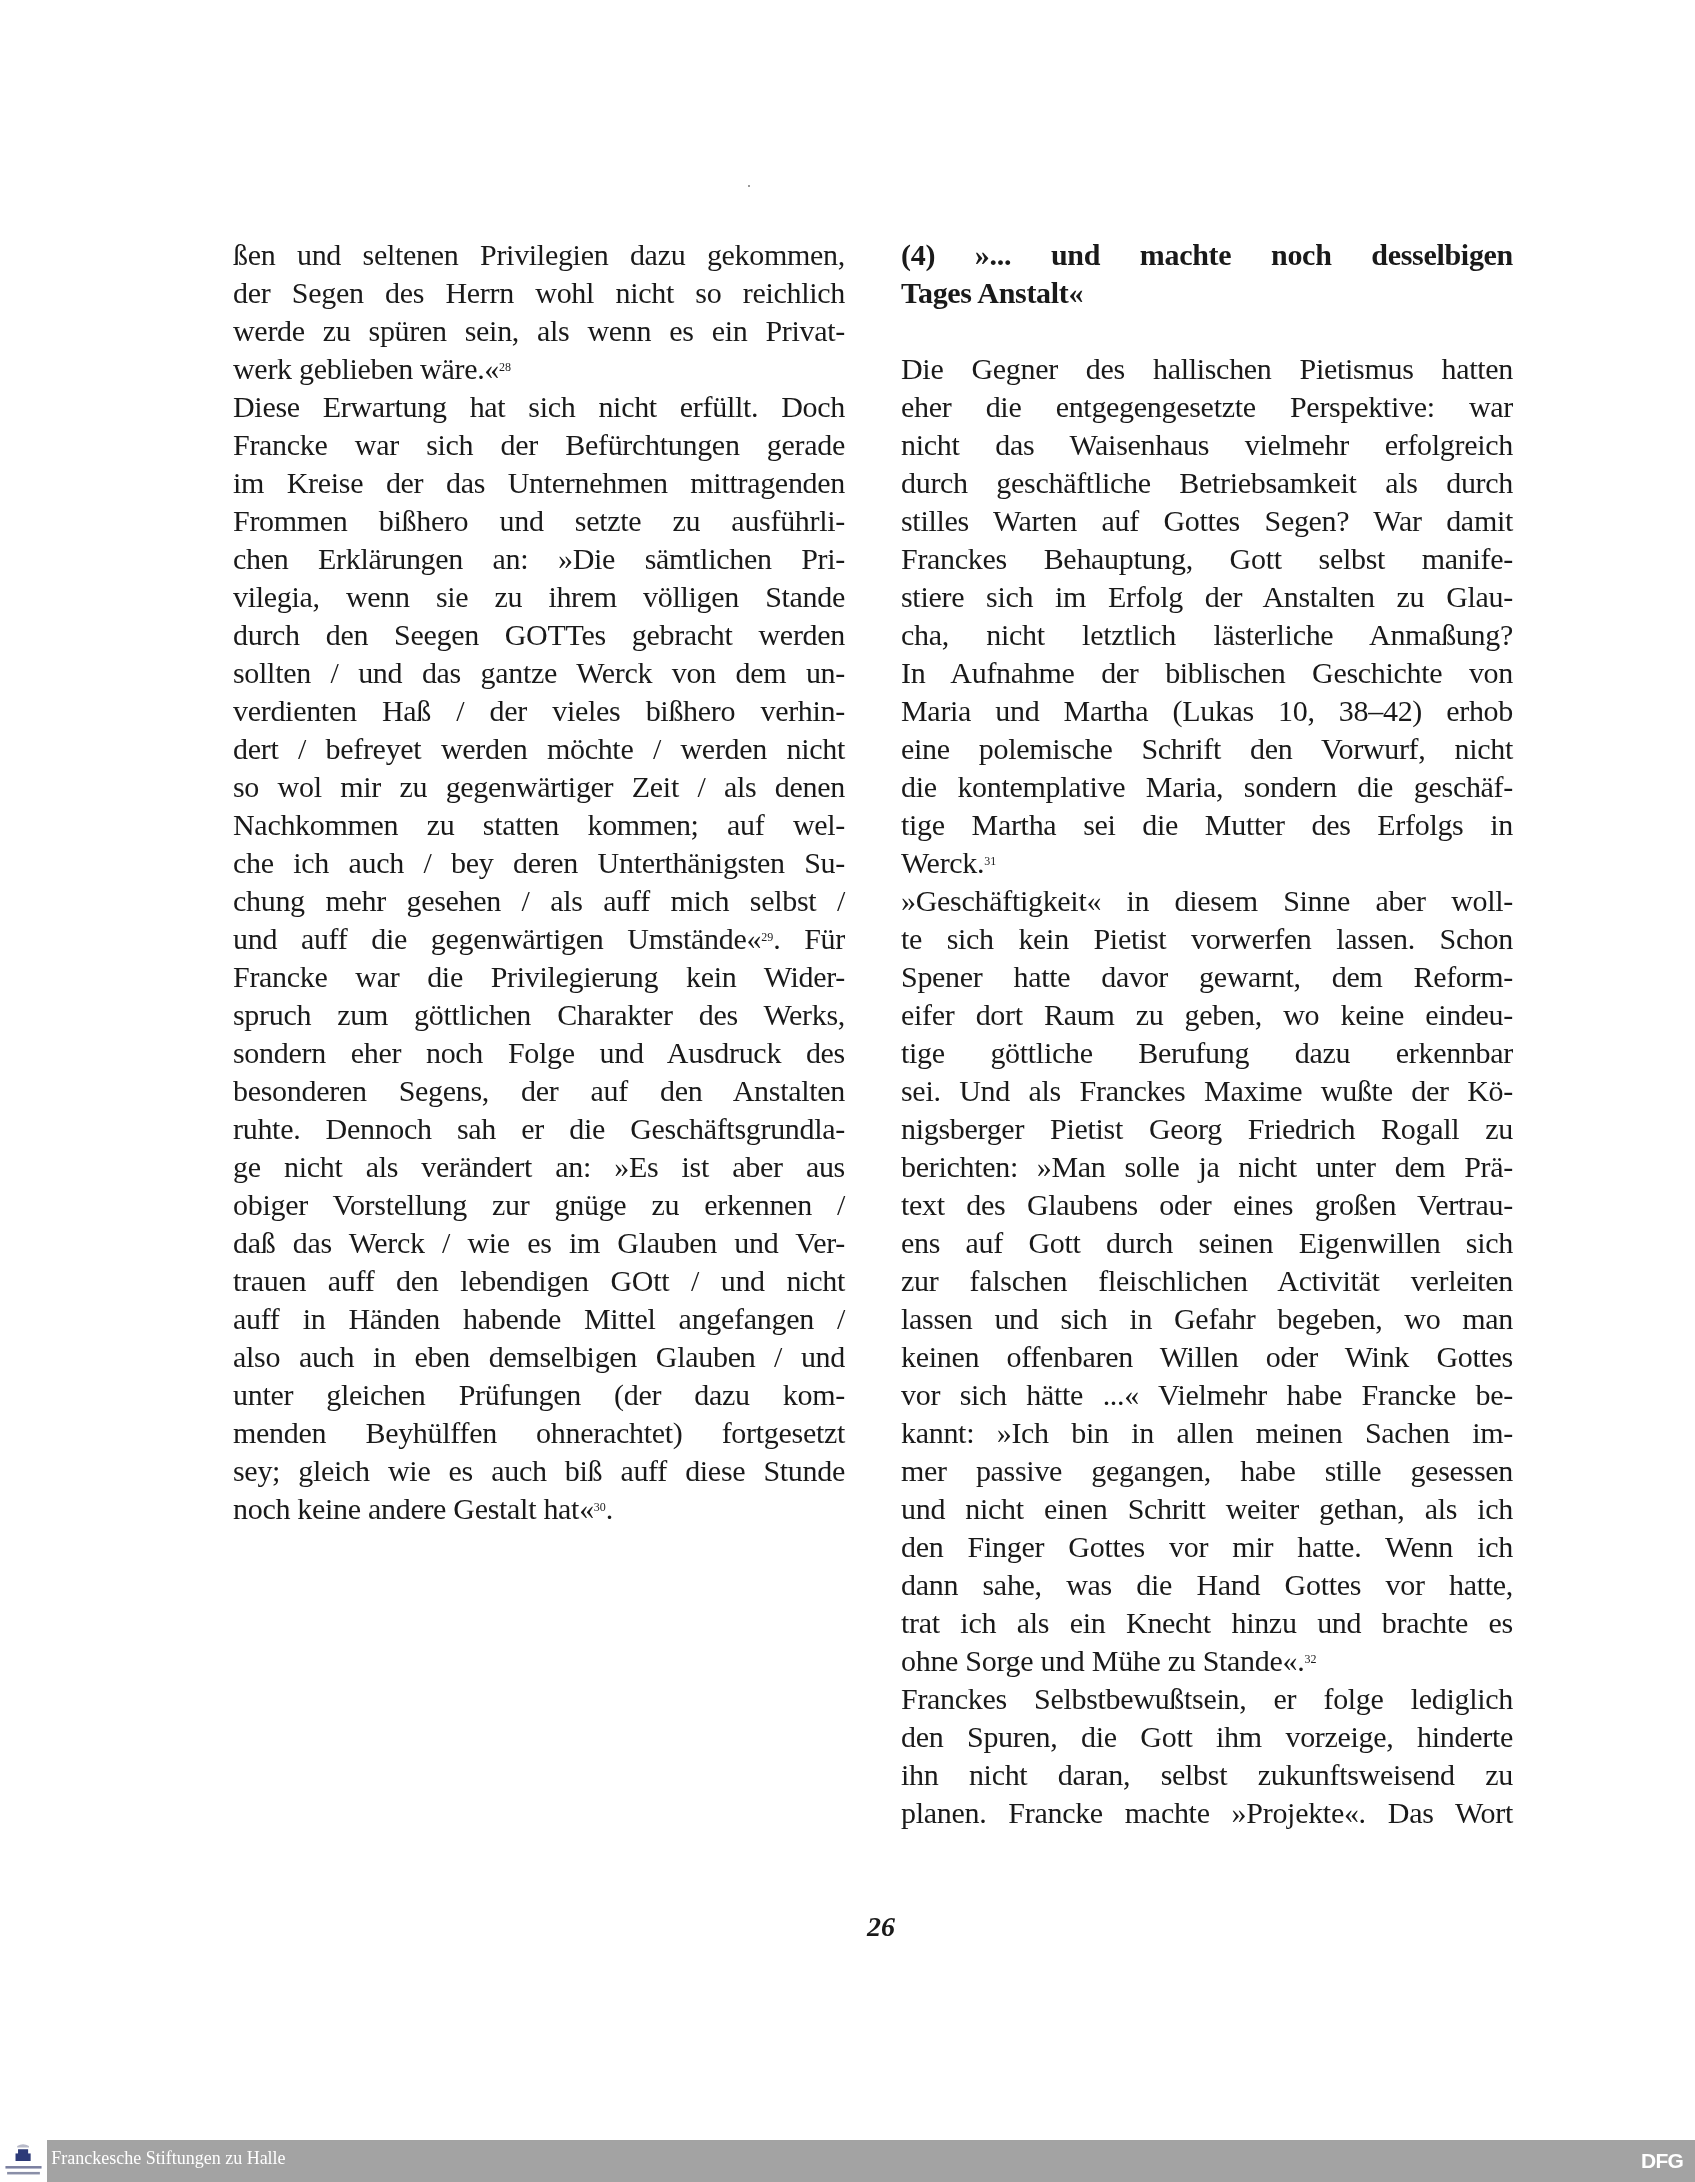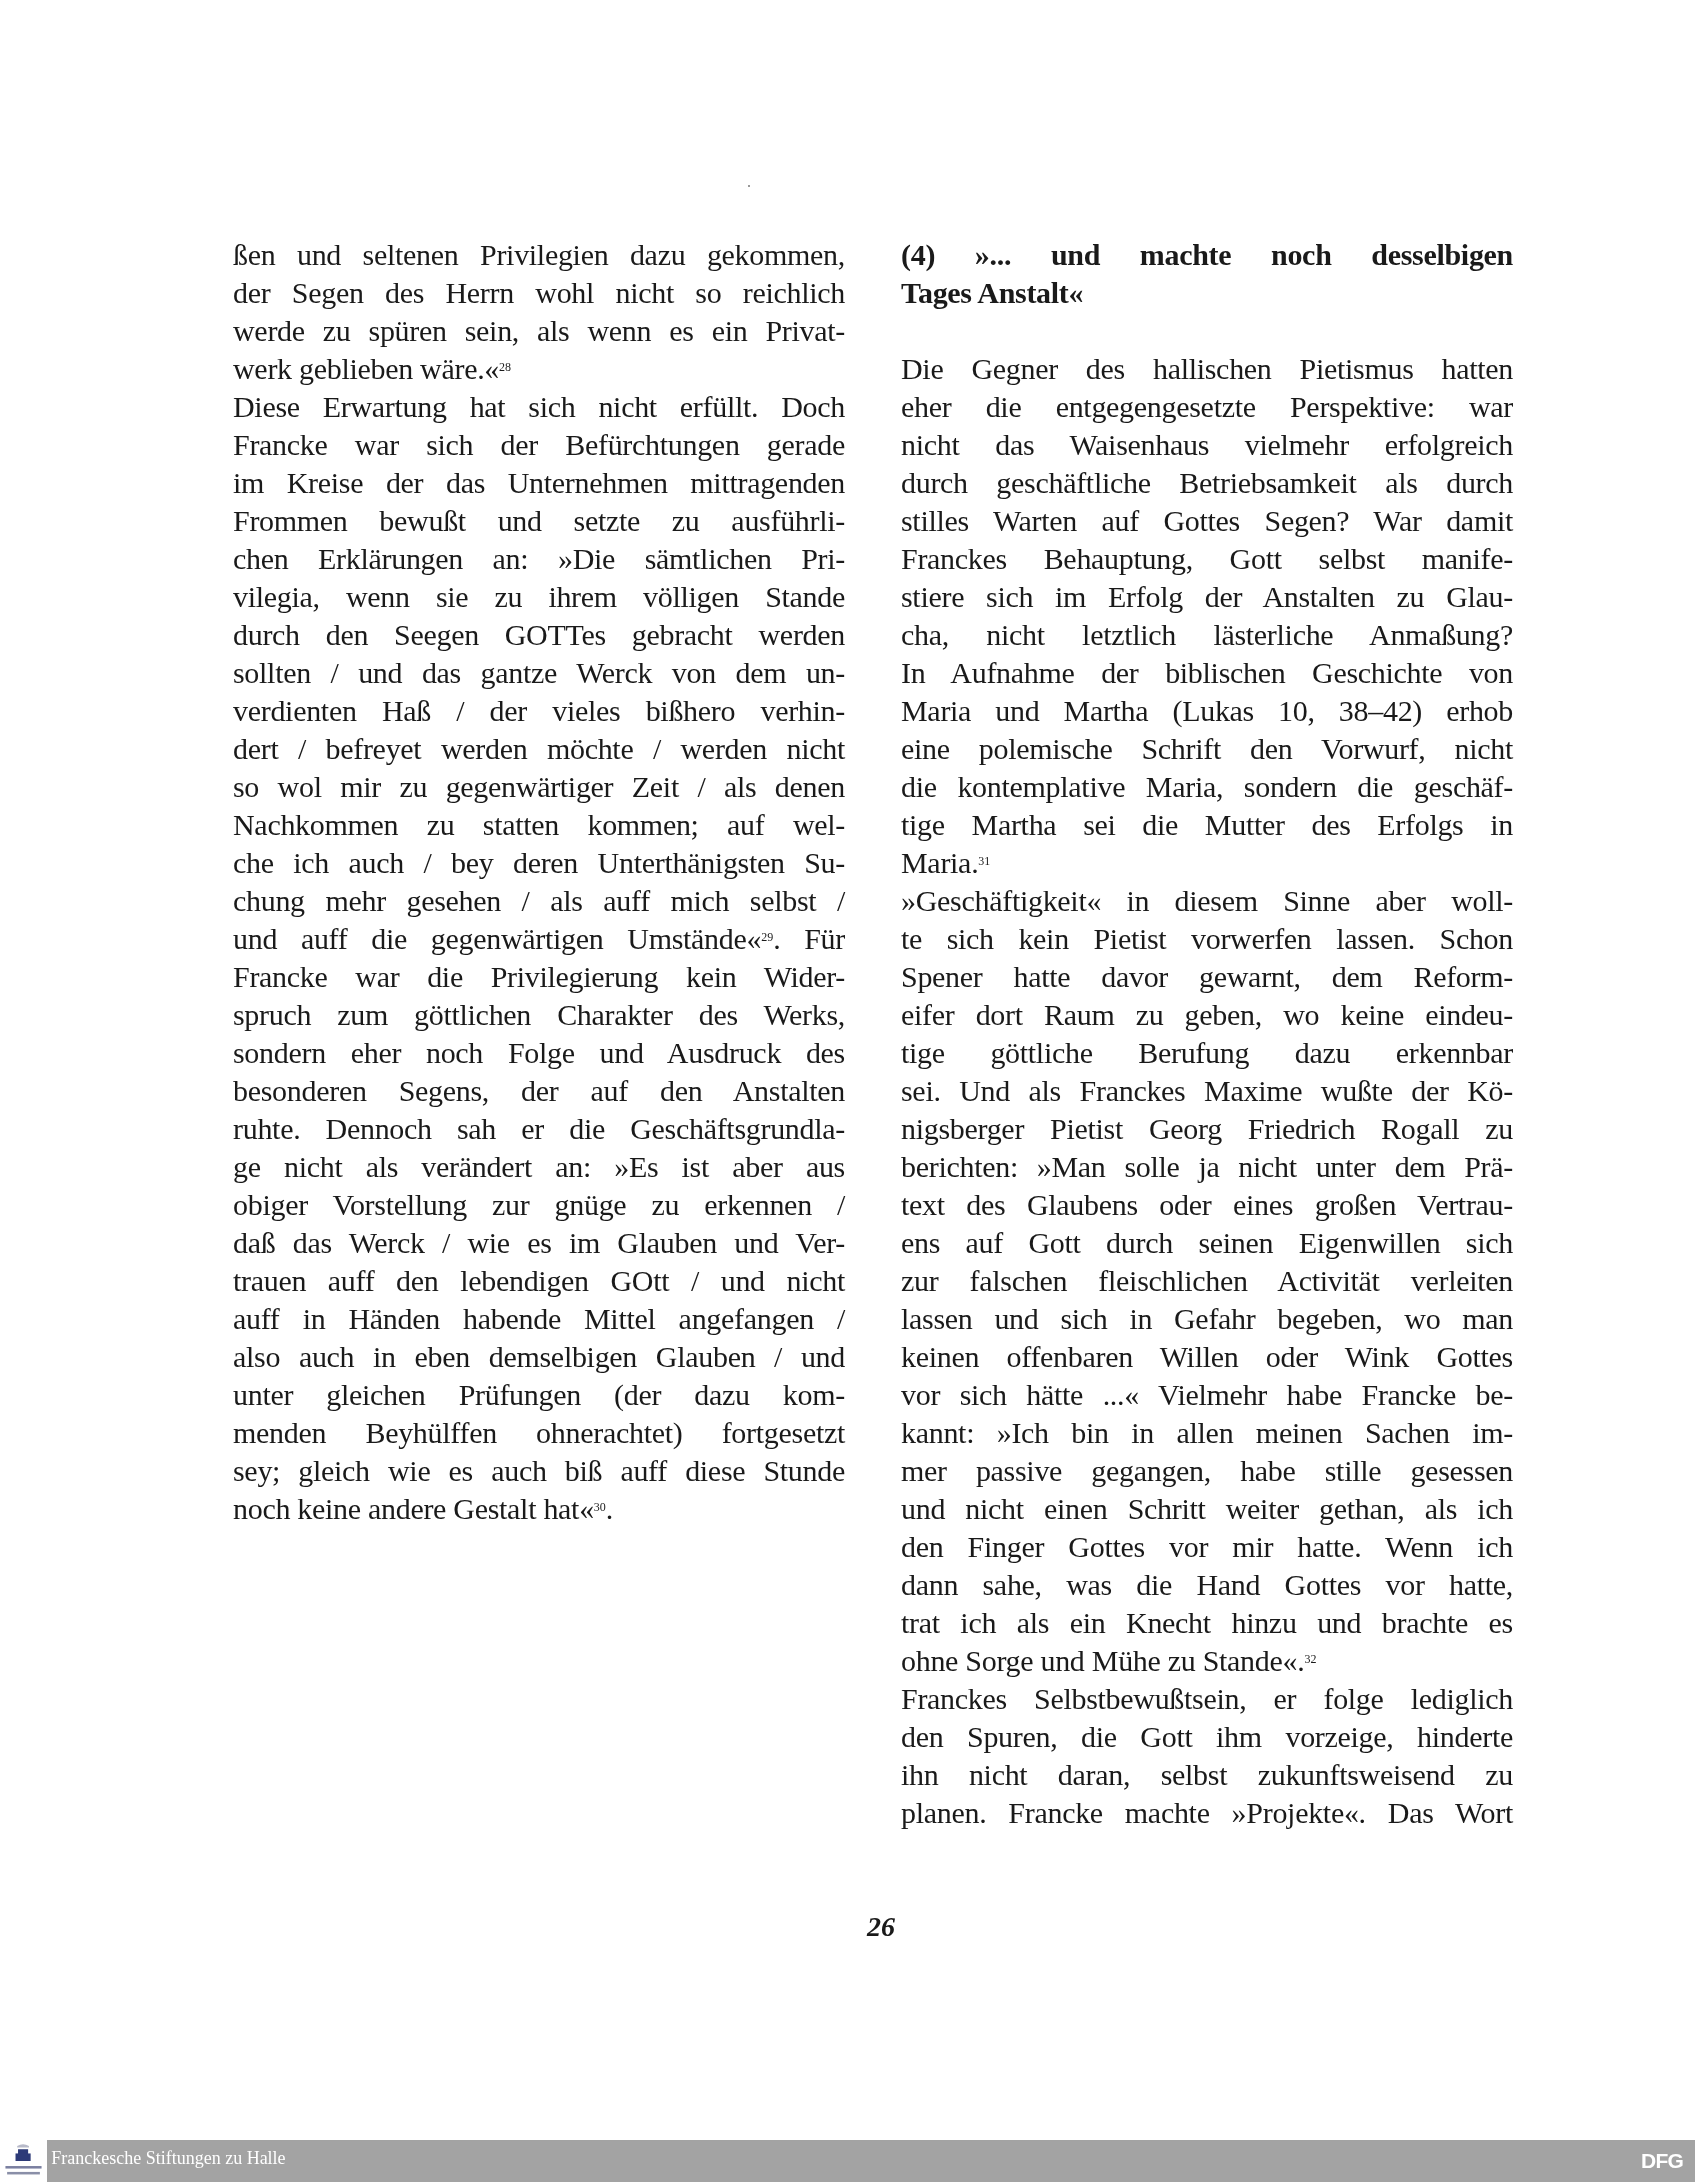--- a/index.html
+++ b/index.html
@@ -30,21 +30,21 @@
   <span class="stray-dot" style="left:748px;top:185px;"></span>
 
   <div class="col col-left">
     <span class="line">ßen und seltenen Privilegien dazu gekommen,</span>
     <span class="line">der Segen des Herrn wohl nicht so reichlich</span>
     <span class="line">werde zu spüren sein, als wenn es ein Privat-</span>
     <span class="line last"><span>werk geblieben wäre.«</span><span class="sup">28</span></span>
     <span class="line">Diese Erwartung hat sich nicht erfüllt. Doch</span>
     <span class="line">Francke war sich der Befürchtungen gerade</span>
     <span class="line">im Kreise der das Unternehmen mittragenden</span>
-    <span class="line">Frommen bewußt und setzte zu ausführli-</span>
+    <span class="line">Frommen bißhero und setzte zu ausführli-</span>
     <span class="line">chen Erklärungen an: »Die sämtlichen Pri-</span>
     <span class="line">vilegia, wenn sie zu ihrem völligen Stande</span>
     <span class="line">durch den Seegen GOTTes gebracht werden</span>
     <span class="line">sollten / und das gantze Werck von dem un-</span>
     <span class="line">verdienten Haß / der vieles bißhero verhin-</span>
     <span class="line">dert / befreyet werden möchte / werden nicht</span>
     <span class="line">so wol mir zu gegenwärtiger Zeit / als denen</span>
     <span class="line">Nachkommen zu statten kommen; auf wel-</span>
     <span class="line">che ich auch / bey deren Unterthänigsten Su-</span>
     <span class="line">chung mehr gesehen / als auff mich selbst /</span>
@@ -76,21 +76,21 @@
     <span class="line">durch geschäftliche Betriebsamkeit als durch</span>
     <span class="line">stilles Warten auf Gottes Segen? War damit</span>
     <span class="line">Franckes Behauptung, Gott selbst manife-</span>
     <span class="line">stiere sich im Erfolg der Anstalten zu Glau-</span>
     <span class="line">cha, nicht letztlich lästerliche Anmaßung?</span>
     <span class="line">In Aufnahme der biblischen Geschichte von</span>
     <span class="line">Maria und Martha (Lukas 10, 38–42) erhob</span>
     <span class="line">eine polemische Schrift den Vorwurf, nicht</span>
     <span class="line">die kontemplative Maria, sondern die geschäf-</span>
     <span class="line">tige Martha sei die Mutter des Erfolgs in</span>
-    <span class="line last"><span>Maria.</span><span class="sup">31</span></span>
+    <span class="line last"><span>Werck.</span><span class="sup">31</span></span>
     <span class="line">»Geschäftigkeit« in diesem Sinne aber woll-</span>
     <span class="line">te sich kein Pietist vorwerfen lassen. Schon</span>
     <span class="line">Spener hatte davor gewarnt, dem Reform-</span>
     <span class="line">eifer dort Raum zu geben, wo keine eindeu-</span>
     <span class="line">tige göttliche Berufung dazu erkennbar</span>
     <span class="line">sei. Und als Franckes Maxime wußte der Kö-</span>
     <span class="line">nigsberger Pietist Georg Friedrich Rogall zu</span>
     <span class="line">berichten: »Man solle ja nicht unter dem Prä-</span>
     <span class="line">text des Glaubens oder eines großen Vertrau-</span>
     <span class="line">ens auf Gott durch seinen Eigenwillen sich</span>

